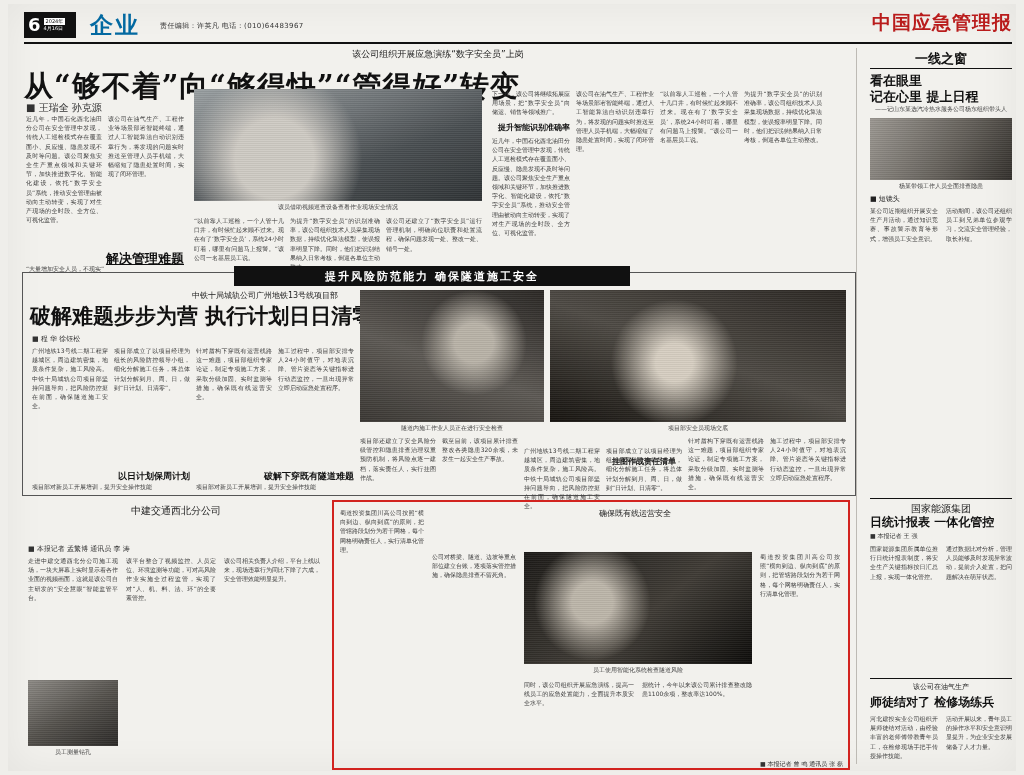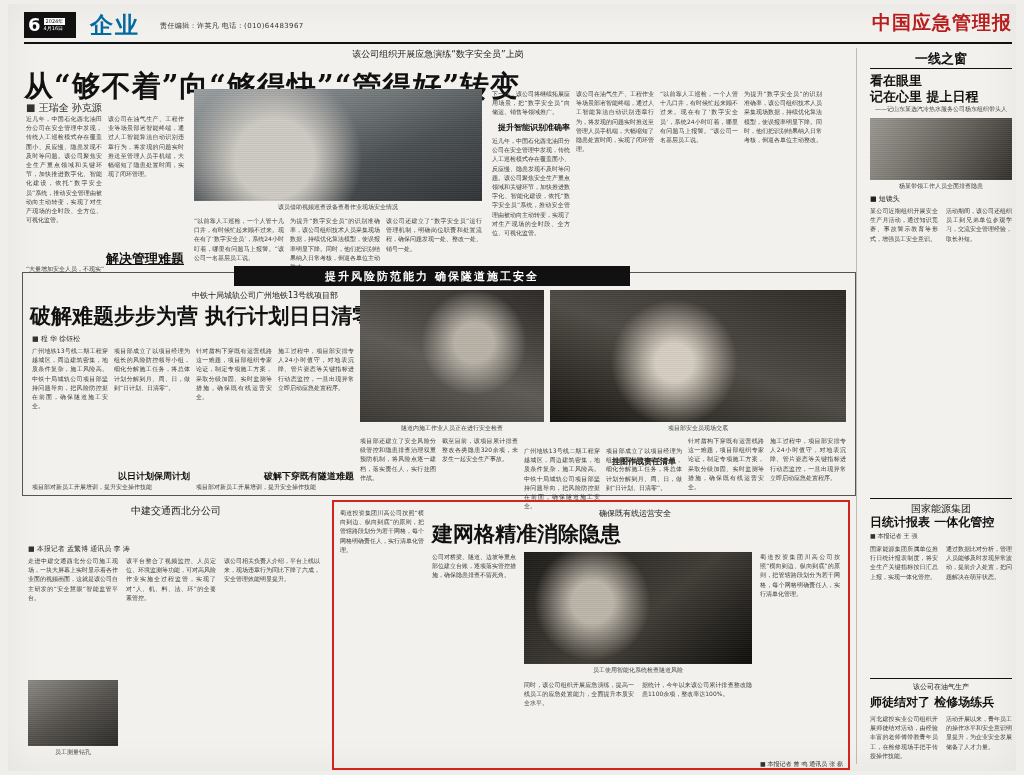--- a/index.html
+++ b/index.html
@@ -156,21 +156,20 @@
     <div class="photo p5" style="position:absolute;left:20px;top:676px;width:90px;height:66px;">
         <div class="grain"></div>
       </div>
     <div class="cap" style="position:absolute;left:20px;top:744px;width:90px;">员工测量钻孔</div>
 
     <div class="redbox" style="left:324px;top:496px;width:514px;height:266px;"></div>
 
     <div class="col" style="position:absolute;left:332px;top:504px;width:84px;height:250px;">蜀道投资集团川高公司按照“横向到边、纵向到底”的原则，把管辖路段划分为若干网格，每个网格明确责任人，实行清单化管理。</div>
 
     <div class="sub" style="position:absolute;left:424px;top:504px;width:406px;font-size:8px;">确保既有线运营安全</div>
-    <div class="headline" style="position:absolute;left:424px;top:516px;width:406px;font-size:21px;">建网格精准消除隐患</div>
 
     <div class="photo p4" style="position:absolute;left:516px;top:548px;width:228px;height:112px;">
         <div class="grain"></div>
       </div>
     <div class="cap" style="position:absolute;left:516px;top:662px;width:228px;">员工使用智能化系统检查隧道风险</div>
 
     <div class="col" style="position:absolute;left:424px;top:548px;width:84px;height:206px;">公司对桥梁、隧道、边坡等重点部位建立台账，逐项落实管控措施，确保隐患排查不留死角。</div>
     <div class="col" style="position:absolute;left:516px;top:676px;width:110px;height:78px;">同时，该公司组织开展应急演练，提高一线员工的应急处置能力，全面提升本质安全水平。</div>
     <div class="col" style="position:absolute;left:634px;top:676px;width:110px;height:78px;">据统计，今年以来该公司累计排查整改隐患1100余项，整改率达100%。</div>
     <div class="col" style="position:absolute;left:752px;top:548px;width:80px;height:206px;">蜀道投资集团川高公司按照“横向到边、纵向到底”的原则，把管辖路段划分为若干网格，每个网格明确责任人，实行清单化管理。</div>

